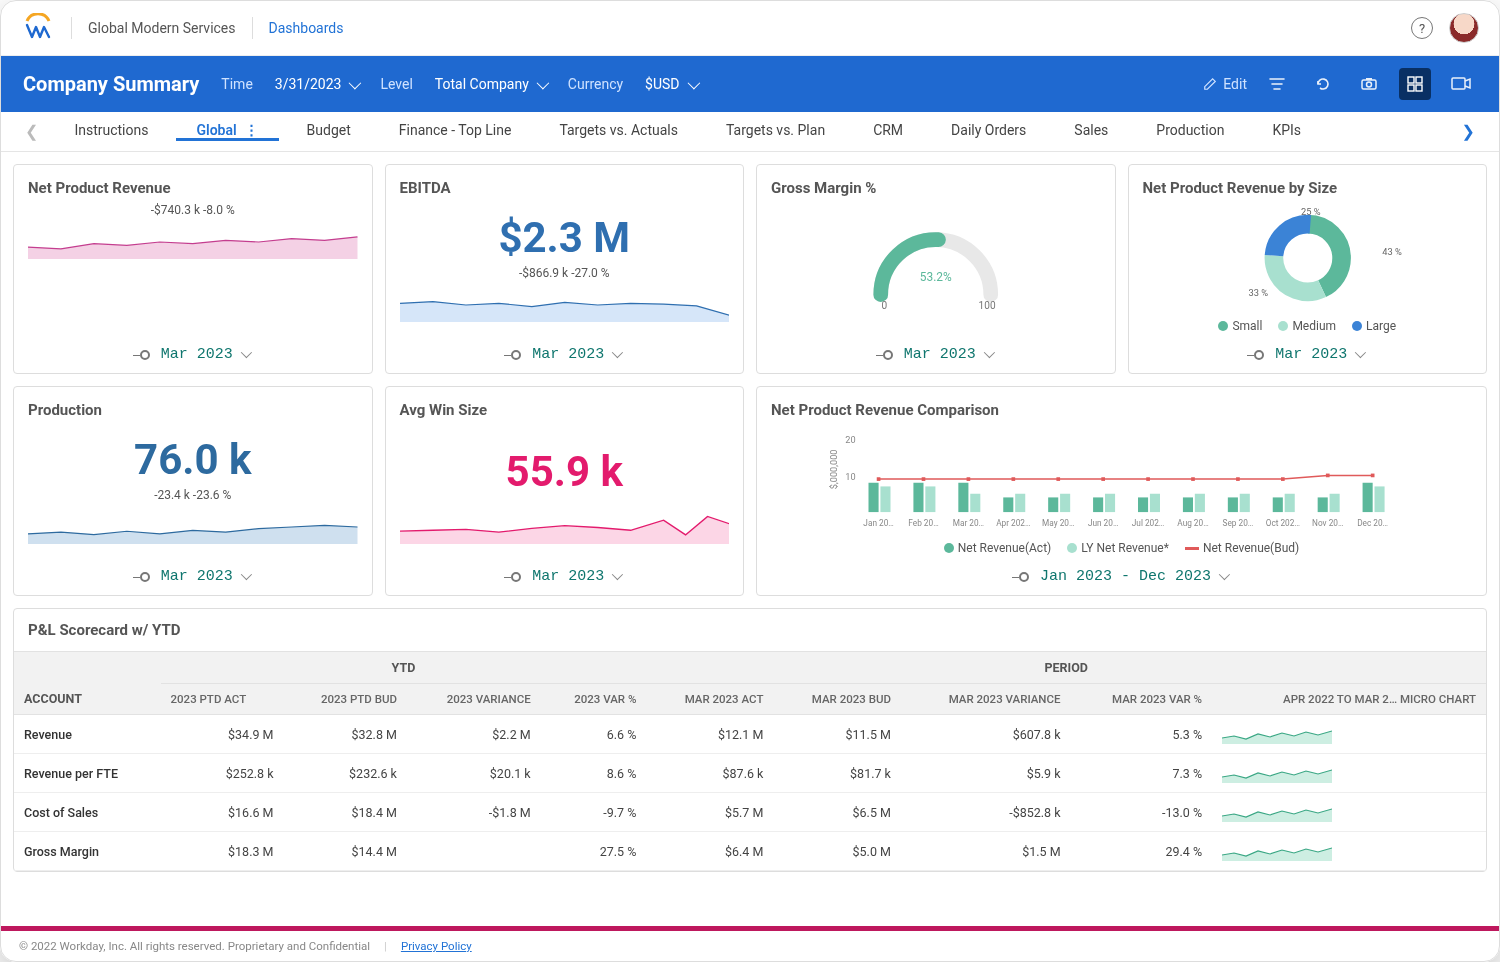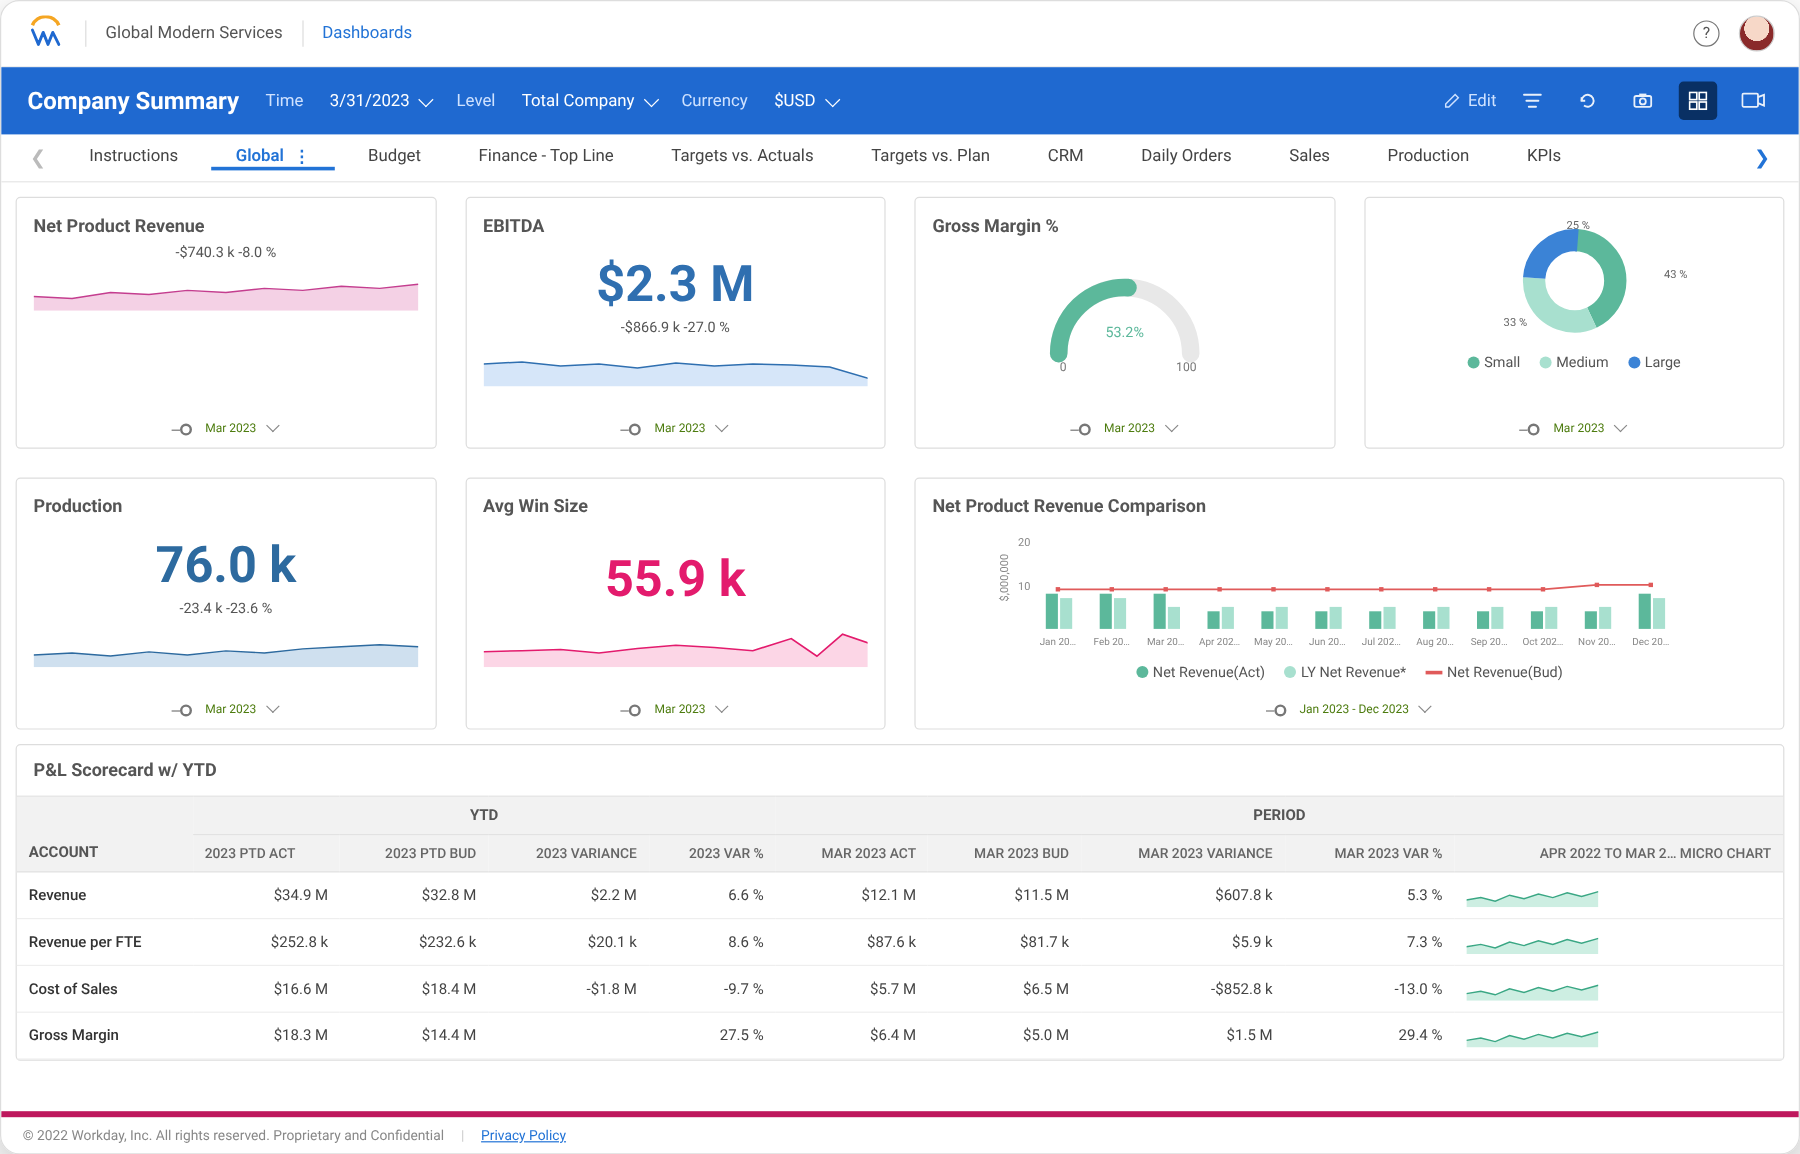--- a/index.html
+++ b/index.html
@@ -31,30 +31,30 @@
 
   
   .tabs { display: flex; align-items: center; border-bottom: 1px solid #e5e5e5; padding: 0 16px; gap: 8px; }
   .tab-arrow { color: #bbb; padding: 10px 8px; cursor: pointer; font-size: 16px; }
   .tab-arrow.r { color: #2273d6; }
   .tab { padding: 0 20px; color: #444; font-size: 14px; cursor: pointer; border-bottom: 3px solid transparent; display: flex; align-items: center; gap: 8px; }
   .tab.active { color: #2273d6; border-bottom-color: #2273d6; font-weight: 600; }
   .tab-menu { color: #2273d6; font-weight: 700; }
 
   
-  .grid { display: grid; grid-template-columns: repeat(4, 1fr); gap: 24px; padding: 12px; }
+  .grid { display: grid; grid-template-columns: repeat(4, 1fr); gap: 12px; padding: 12px; }
   .card { border: 1px solid #ddd; border-radius: 4px; padding: 14px 14px 10px; display: flex; flex-direction: column; min-height: 210px; }
   .card-title { font-weight: 700; color: #555; font-size: 15px; margin-bottom: 6px; }
   .kpi { font-size: 42px; font-weight: 700; text-align: center; margin: 10px 0 4px; }
   .kpi.pink { color: #c43e8f; }
   .kpi.blue { color: #2f6fb0; }
   .kpi.deep { color: #e31b6d; }
   .kpi.steel { color: #2d6a9f; }
   .delta { text-align: center; color: #555; font-size: 12px; margin-bottom: 8px; }
-  .card-footer { margin-top: auto; text-align: center; color: #4d7c0f; display: flex; align-items: center; justify-content: center; gap: 8px; padding-top: 8px; font-size: 10px; }
+  .card-footer { margin-top: auto; text-align: center; color: #0f766e; display: flex; align-items: center; justify-content: center; gap: 8px; padding-top: 8px; font-size: 15px; font-family: Liberation Mono, monospace; }
   .ico-target::before { content: ""; display:inline-block; width:6px;height:6px;border:2px solid #777;border-radius:50%; }
   .ico-target { position:relative; width:16px; display:inline-flex; align-items:center; justify-content:center;}
   .ico-target::after { content:""; position:absolute; left:-4px; top:50%; width:7px; height:1.6px; background:#777; }
   .chev-s::after { content:""; display:inline-block; width:7px;height:7px;border-right:1.6px solid #888;border-bottom:1.6px solid #888; transform:rotate(45deg) translateY(-2px); }
 
   .card.span2 { grid-column: span 2; }
 
   .legend { display:flex; gap:16px; justify-content:center; margin-top:6px; font-size:12px; color:#555;}
   .legend .dot { width:10px; height:10px; border-radius:50%; display:inline-block; margin-right:4px; vertical-align:middle;}
   .legend span { display:inline-flex; align-items:center; }
@@ -229,20 +229,21 @@
         <text x="156" y="116" text-anchor="middle" fill="#777" font-size="11">100</text>
       </svg>
       <div class="card-footer">
           <span class="ico-target"></span>
           <span>Mar 2023</span>
           <span class="chev-s"></span>
         </div>
     </div>
 
     <div class="card">
+      <div class="card-title">Net Product Revenue by Size</div>
       <svg viewBox="0 0 260 130" width="100%" height="110">
         <g transform="translate(130,65)">
           <circle r="40" fill="none" stroke="#5cb89b" stroke-width="22" stroke-dasharray="108 251" transform="rotate(-90)"></circle>
           <circle r="40" fill="none" stroke="#a8e0cf" stroke-width="22" stroke-dasharray="83 251" transform="rotate(65)"></circle>
           <circle r="40" fill="none" stroke="#3b83d6" stroke-width="22" stroke-dasharray="63 251" transform="rotate(184)"></circle>
         </g>
         <text x="122" y="14" fill="#666" font-size="11">25 %</text>
         <text x="218" y="62" fill="#666" font-size="11">43 %</text>
         <text x="60" y="110" fill="#666" font-size="11">33 %</text>
       </svg>

